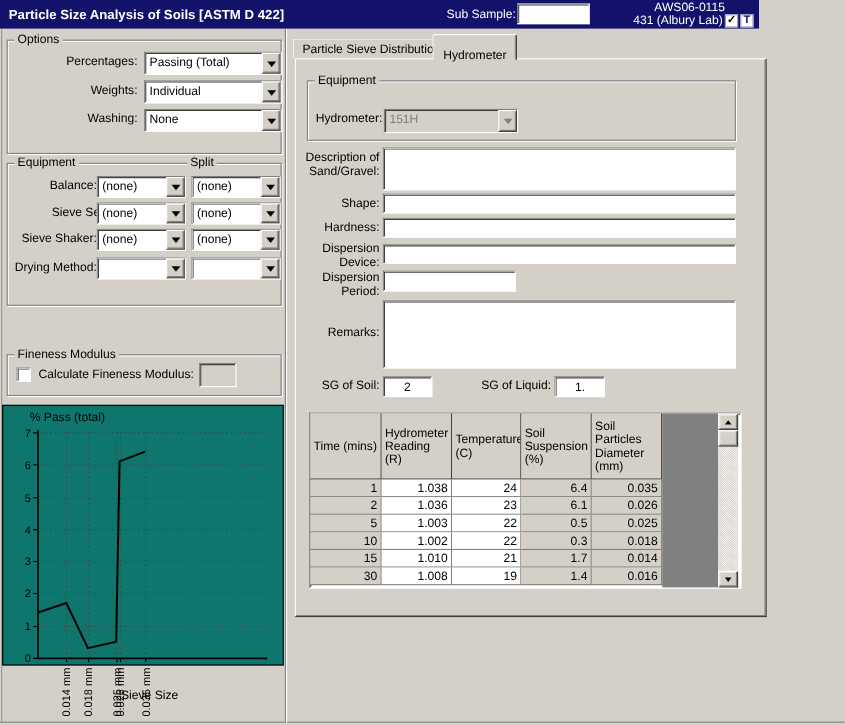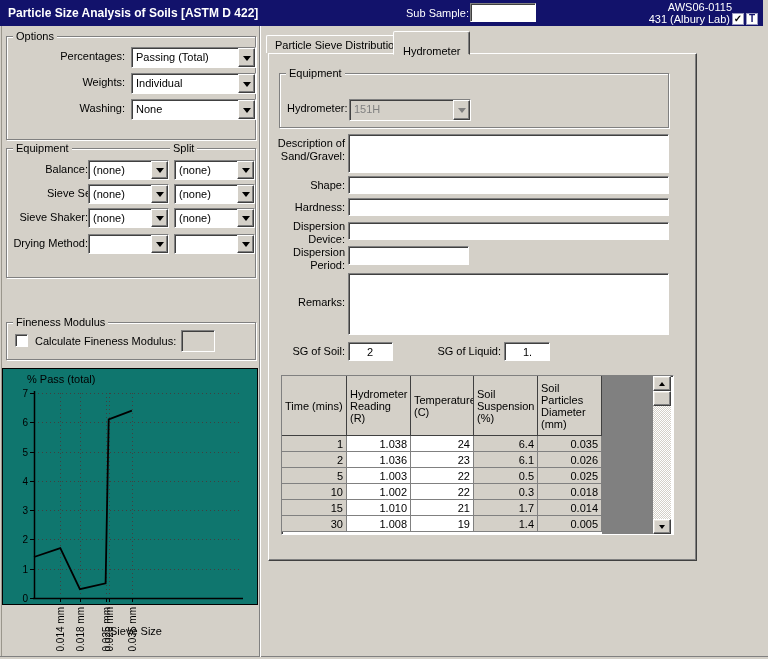--- a/index.html
+++ b/index.html
@@ -3,21 +3,21 @@
 <meta charset="utf-8">
 <style>
   * { margin:0; padding:0; box-sizing:border-box; }
   html,body { background:#d4d0c8; }
   #screen {
     position:relative; width:768px; height:659px; overflow:hidden;
     background:#d4d0c8; color:#000;
     font-family:"Liberation Sans", sans-serif; font-size:11px;
   }
   
-  .titlebar { position:absolute; left:0; top:0; width:763px; height:26px; background:#12126b; color:#fff; z-index:10; }
+  .titlebar { position:absolute; left:0; top:0; width:690px; height:26px; background:#12126b; color:#fff; z-index:10; }
   .tb-title { position:absolute; left:8px; top:6px; font-size:12px; font-weight:bold; white-space:nowrap; }
   .tb-sub-label { position:absolute; left:406px; top:7px; white-space:nowrap; }
   .tb-sub-input { position:absolute; left:470px; top:3px; width:66px; height:19px; }
   .tb-right { position:absolute; right:5px; top:1px; text-align:right; line-height:12px; }
   .tb-sample { display:block; padding-right:26px; }
   .tb-line2 { display:flex; align-items:center; gap:2px; justify-content:flex-end; }
   .tb-icon { width:12px; height:12px; background:#fff; border:1px solid #9a9ac0; font-size:10px; line-height:10px; text-align:center; font-weight:bold; color:#000; }
   .tb-icon.t { color:#12126b; }
   
   .sunken { background:#fff; border:1px solid; border-color:#808080 #fff #fff #808080; box-shadow: inset 1px 1px 0 #404040; }
@@ -316,21 +316,21 @@
               <div class="bcell c1">1.010</div>
               <div class="bcell c2">21</div>
               <div class="bcell c3">1.7</div>
               <div class="bcell c4">0.014</div>
             </div>
             <div class="trow">
               <div class="bcell c0">30</div>
               <div class="bcell c1">1.008</div>
               <div class="bcell c2">19</div>
               <div class="bcell c3">1.4</div>
-              <div class="bcell c4">0.005</div>
+              <div class="bcell c4">0.016</div>
             </div>
           </div>
       </div>
       <div class="tfiller"></div>
       <div class="vsb">
         <div class="sbbtn raised">
             <span class="tri-up"></span>
           </div>
         <div class="sbthumb raised"></div>
         <div class="sbtrack"></div>

